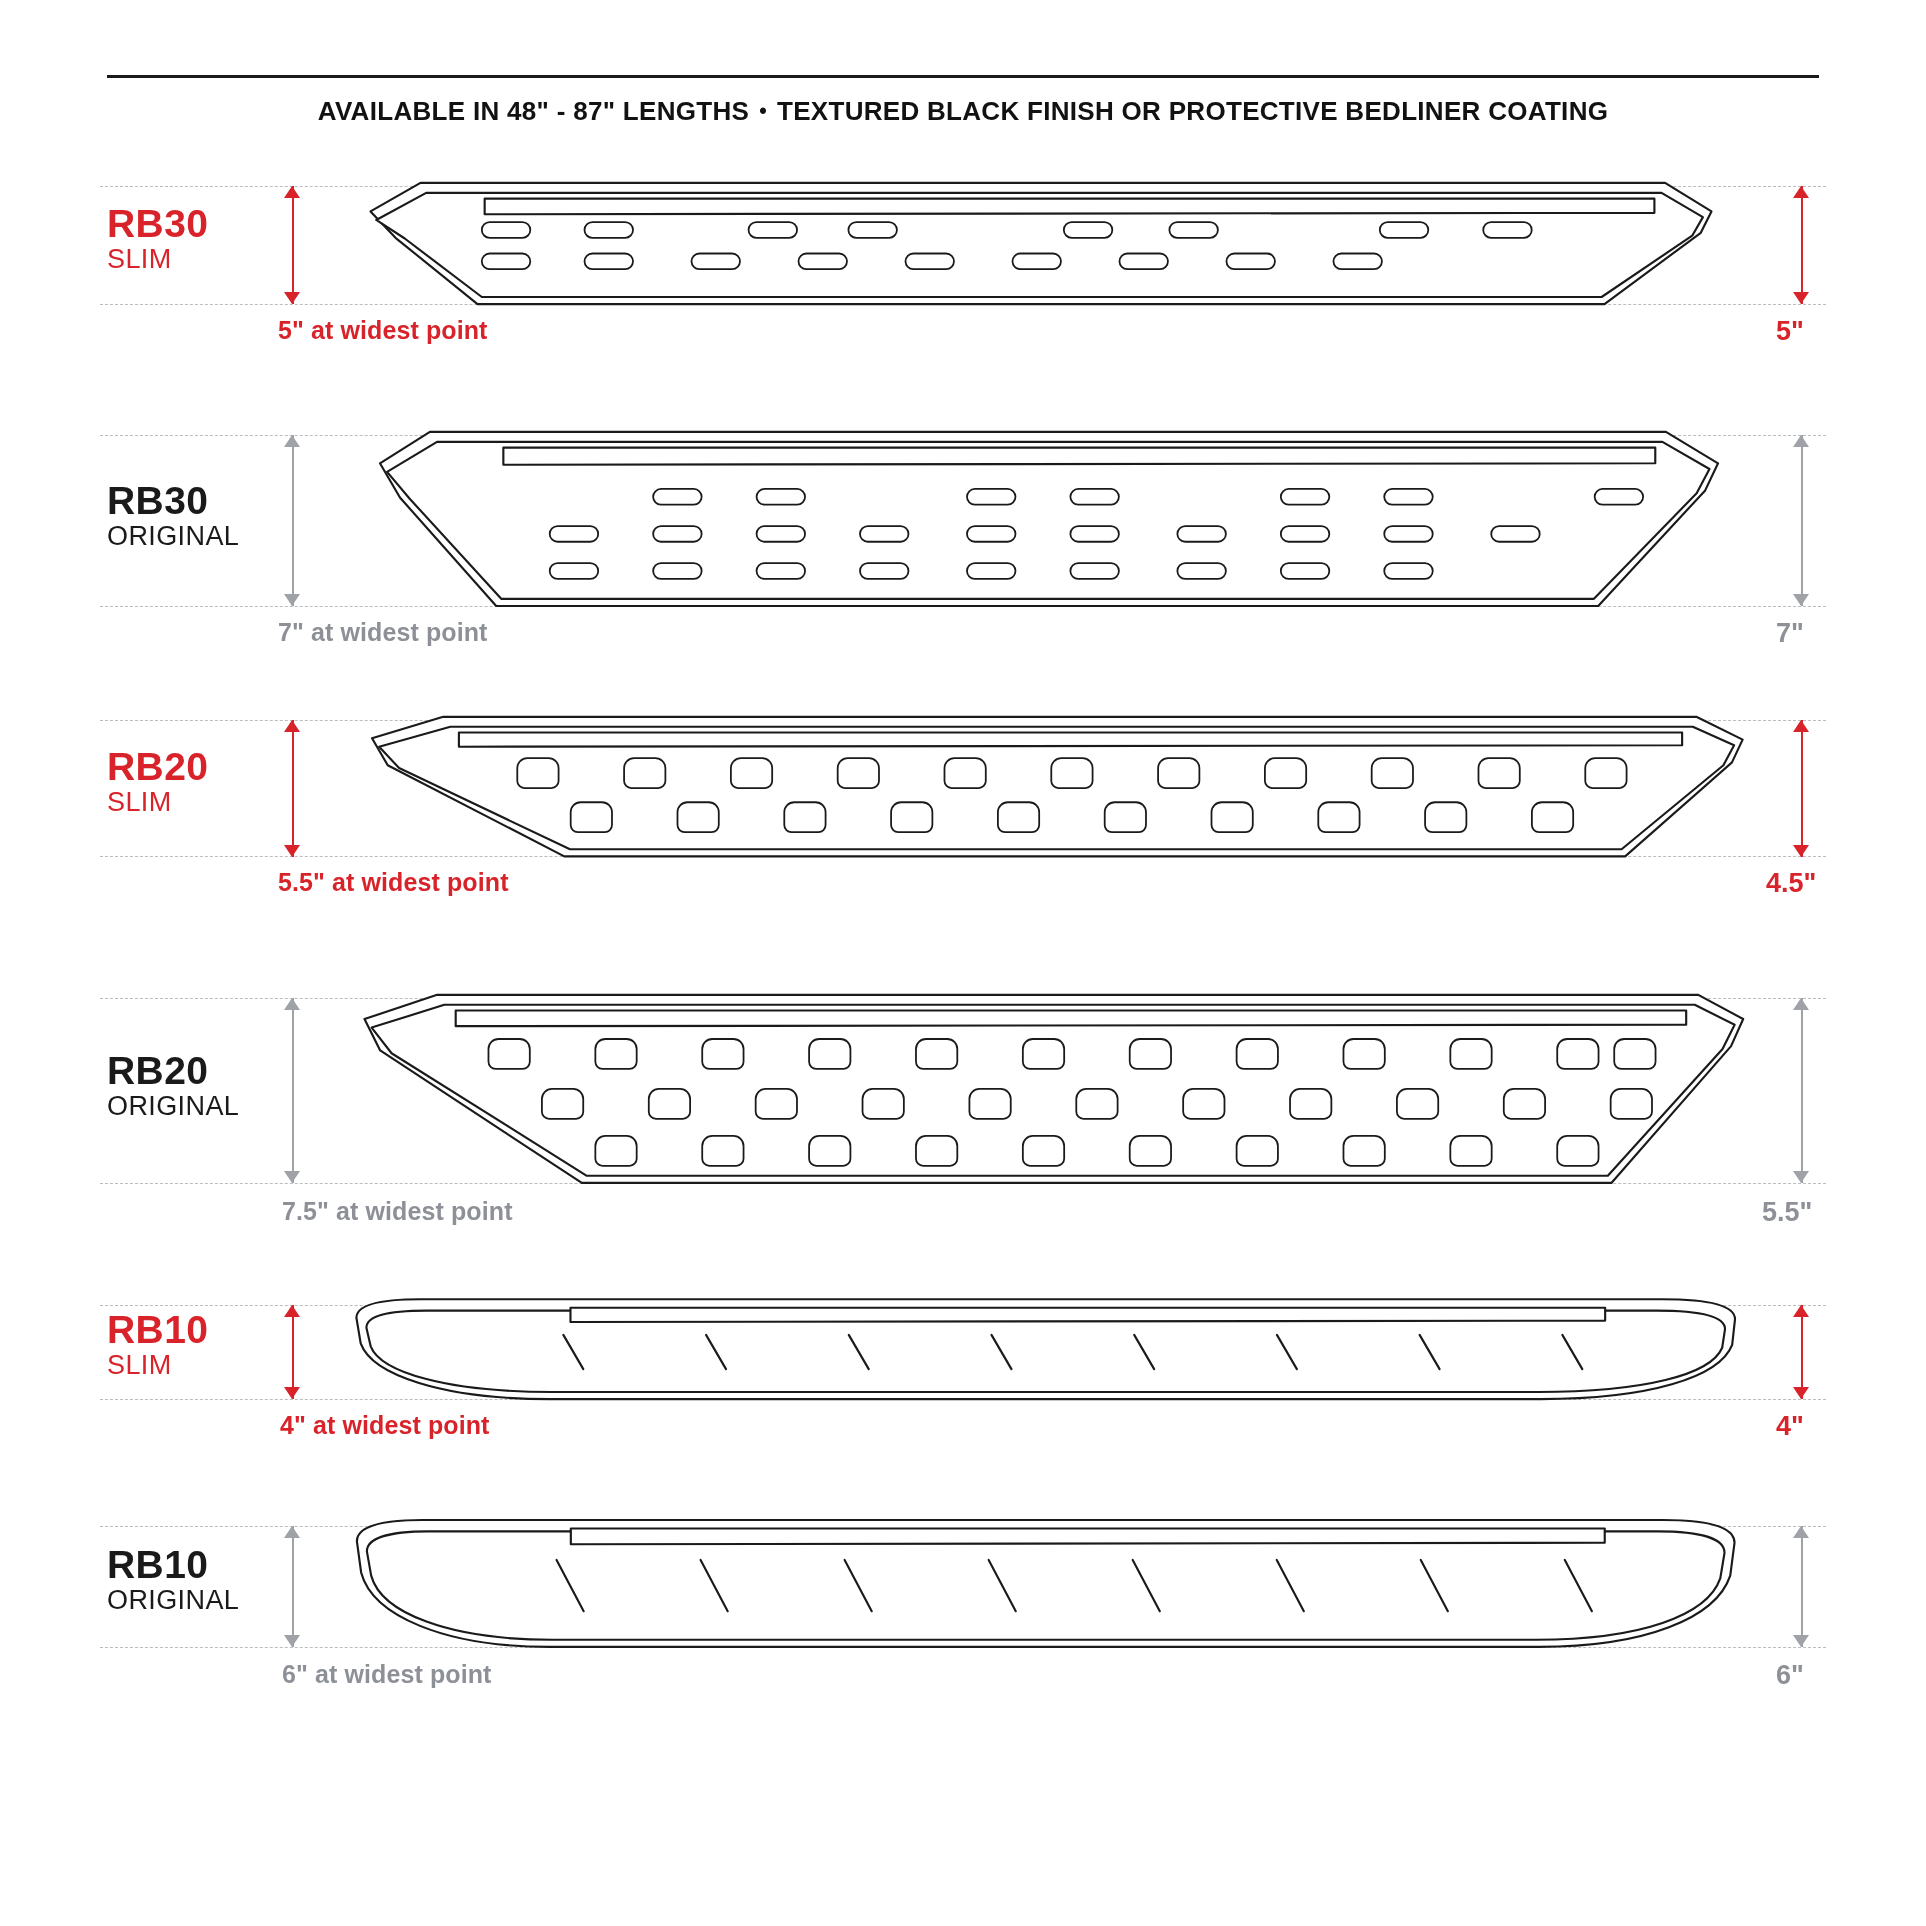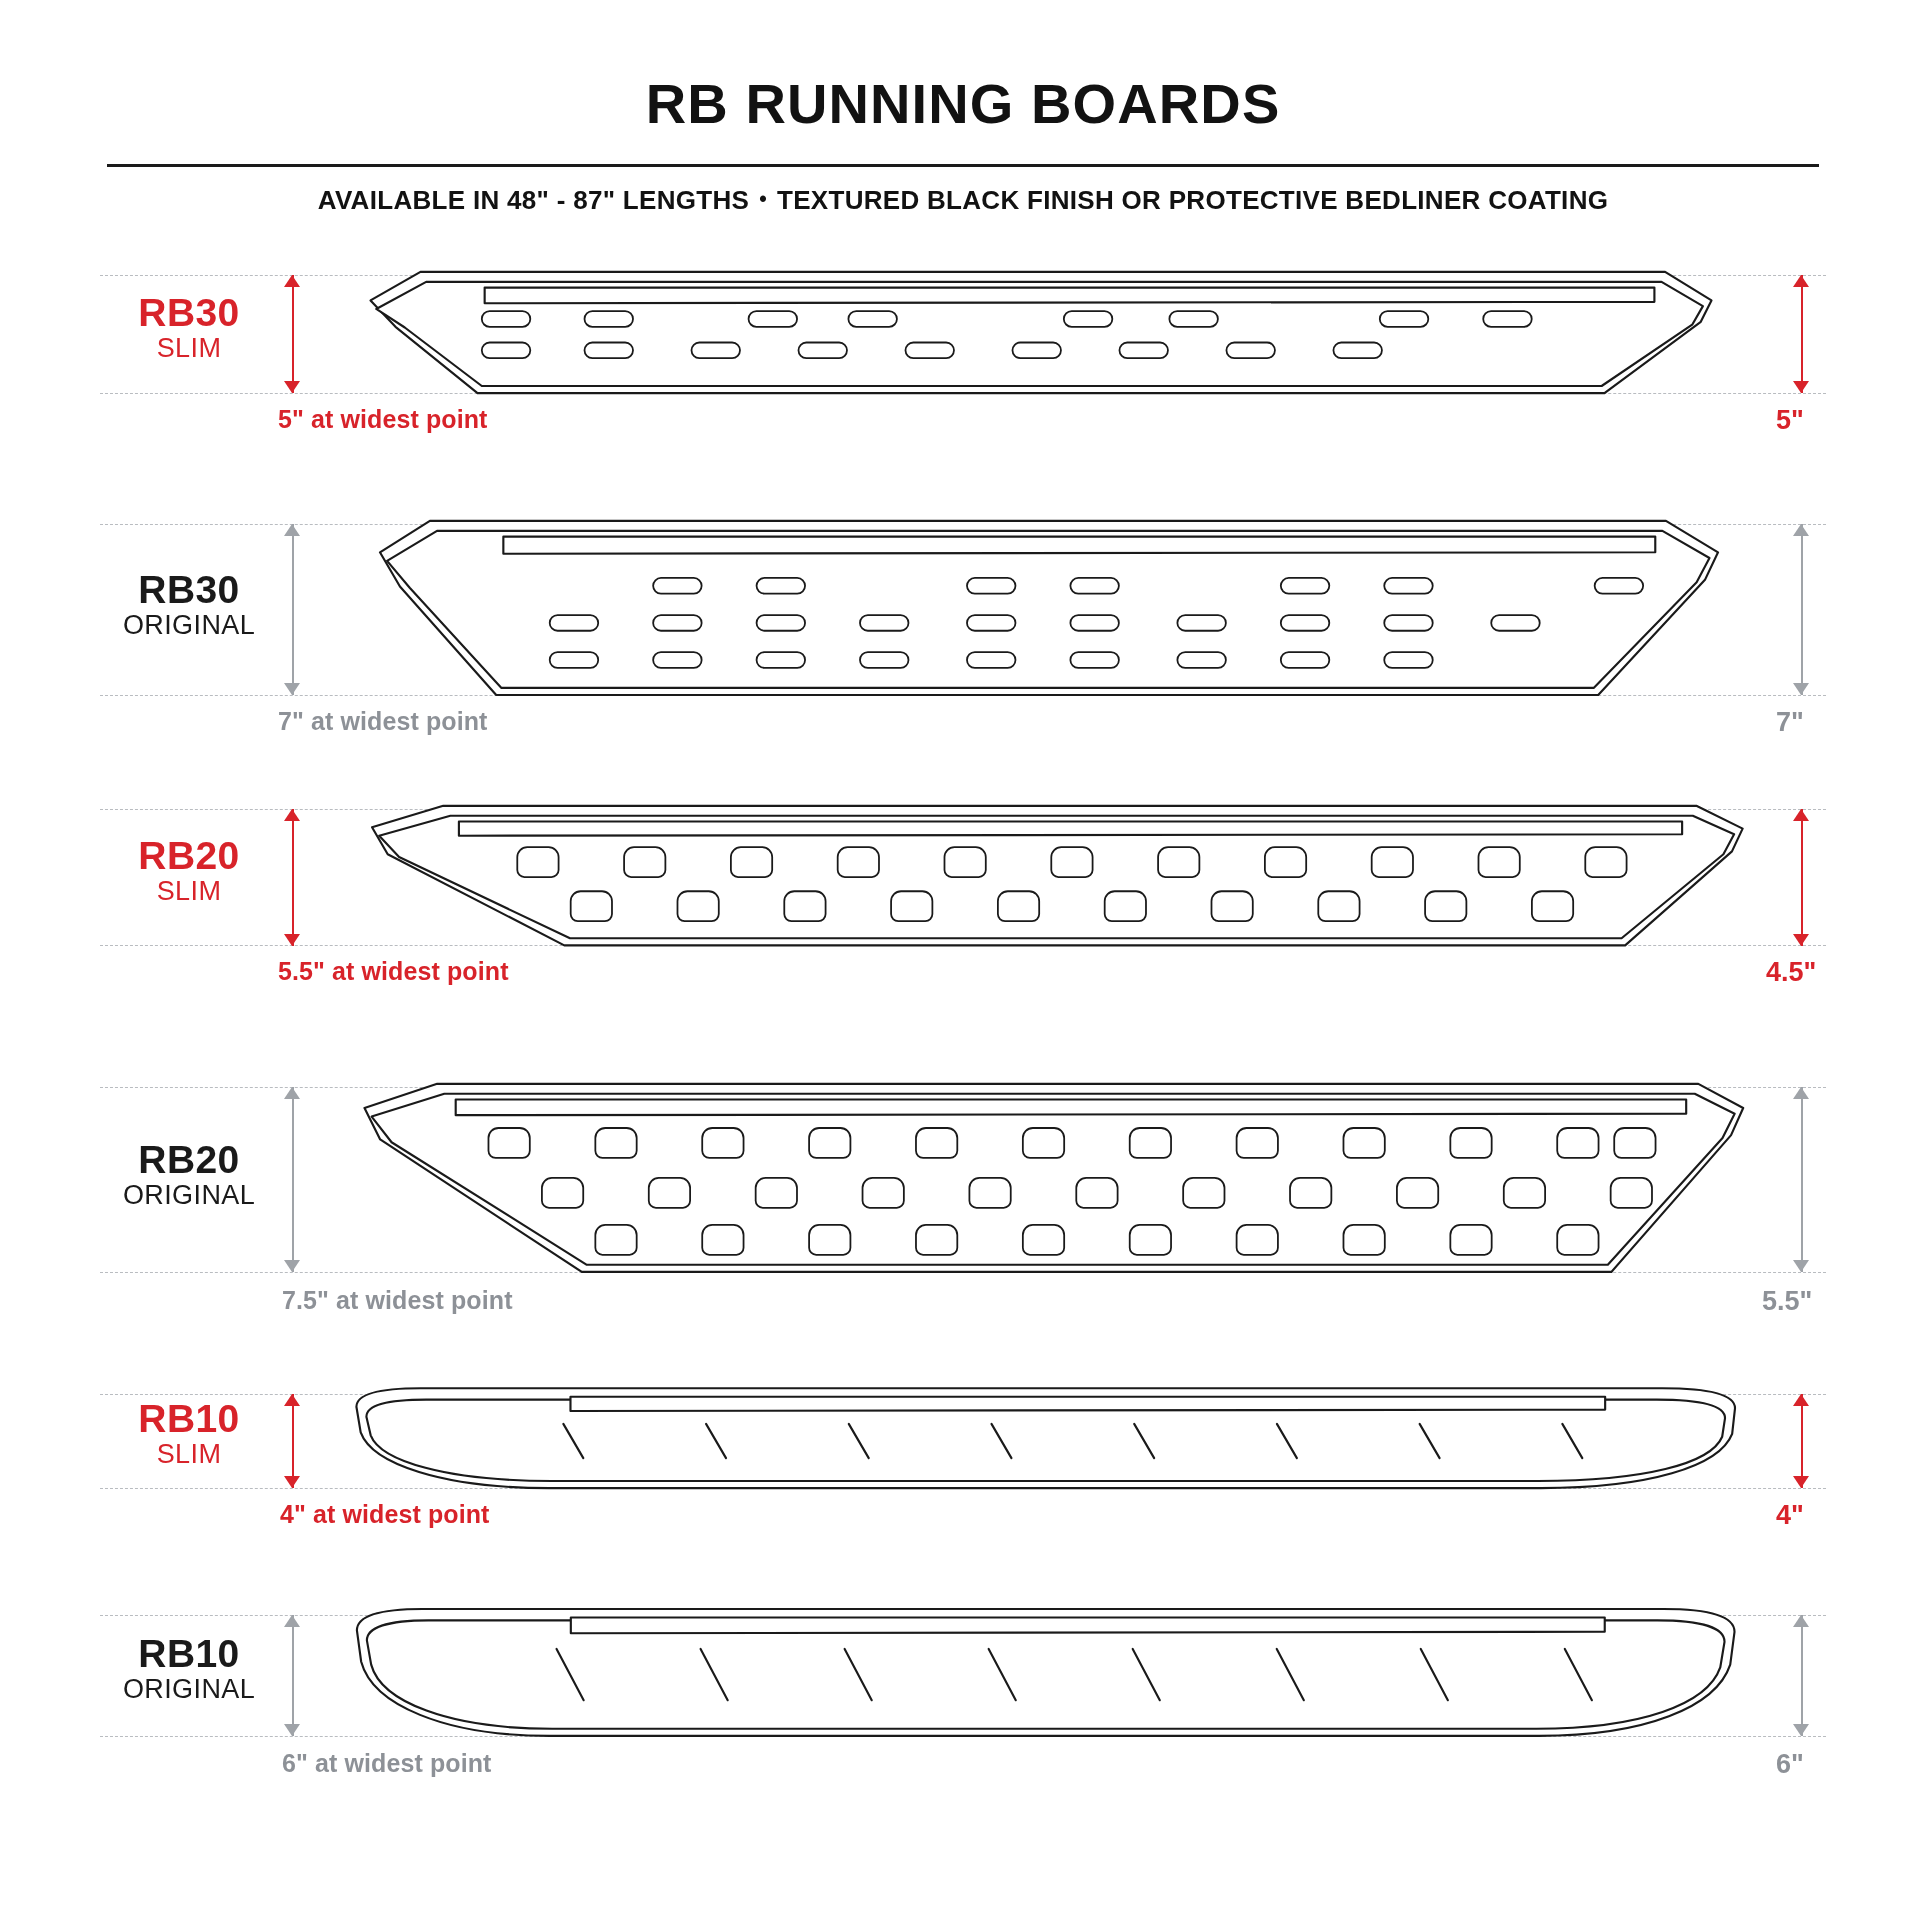--- a/index.html
+++ b/index.html
@@ -79,21 +79,20 @@
     right: 100px;
     border-top: 1.4px dashed #b9bcc0;
     height: 0;
   }
 
   
   .label {
     position: absolute;
     left: 107px;
     width: 164px;
-    text-align: center;
   }
   .label .model {
     font-size: 39px;
     font-weight: bold;
     line-height: 1;
     letter-spacing: 0.4px;
   }
   .label .variant {
     font-size: 27px;
     line-height: 1.25;
@@ -154,21 +153,20 @@
     position: absolute;
   }
   .board svg { display: block; }
 </style>
 </head>
 <body>
 
 <div class="sheet">
 
   <div class="header">
-    <h1 class="title">RB RUNNING BOARDS</h1>
     <div class="rule"></div>
     <div class="subtitle">
       <span>AVAILABLE IN 48" - 87" LENGTHS</span><span class="dot">•</span><span>TEXTURED BLACK FINISH OR PROTECTIVE BEDLINER COATING</span>
     </div>
   </div>
 
   <div class="rows">
 
     <div class="row r0">
       <div class="guide" style="top:15.7px;"></div>

